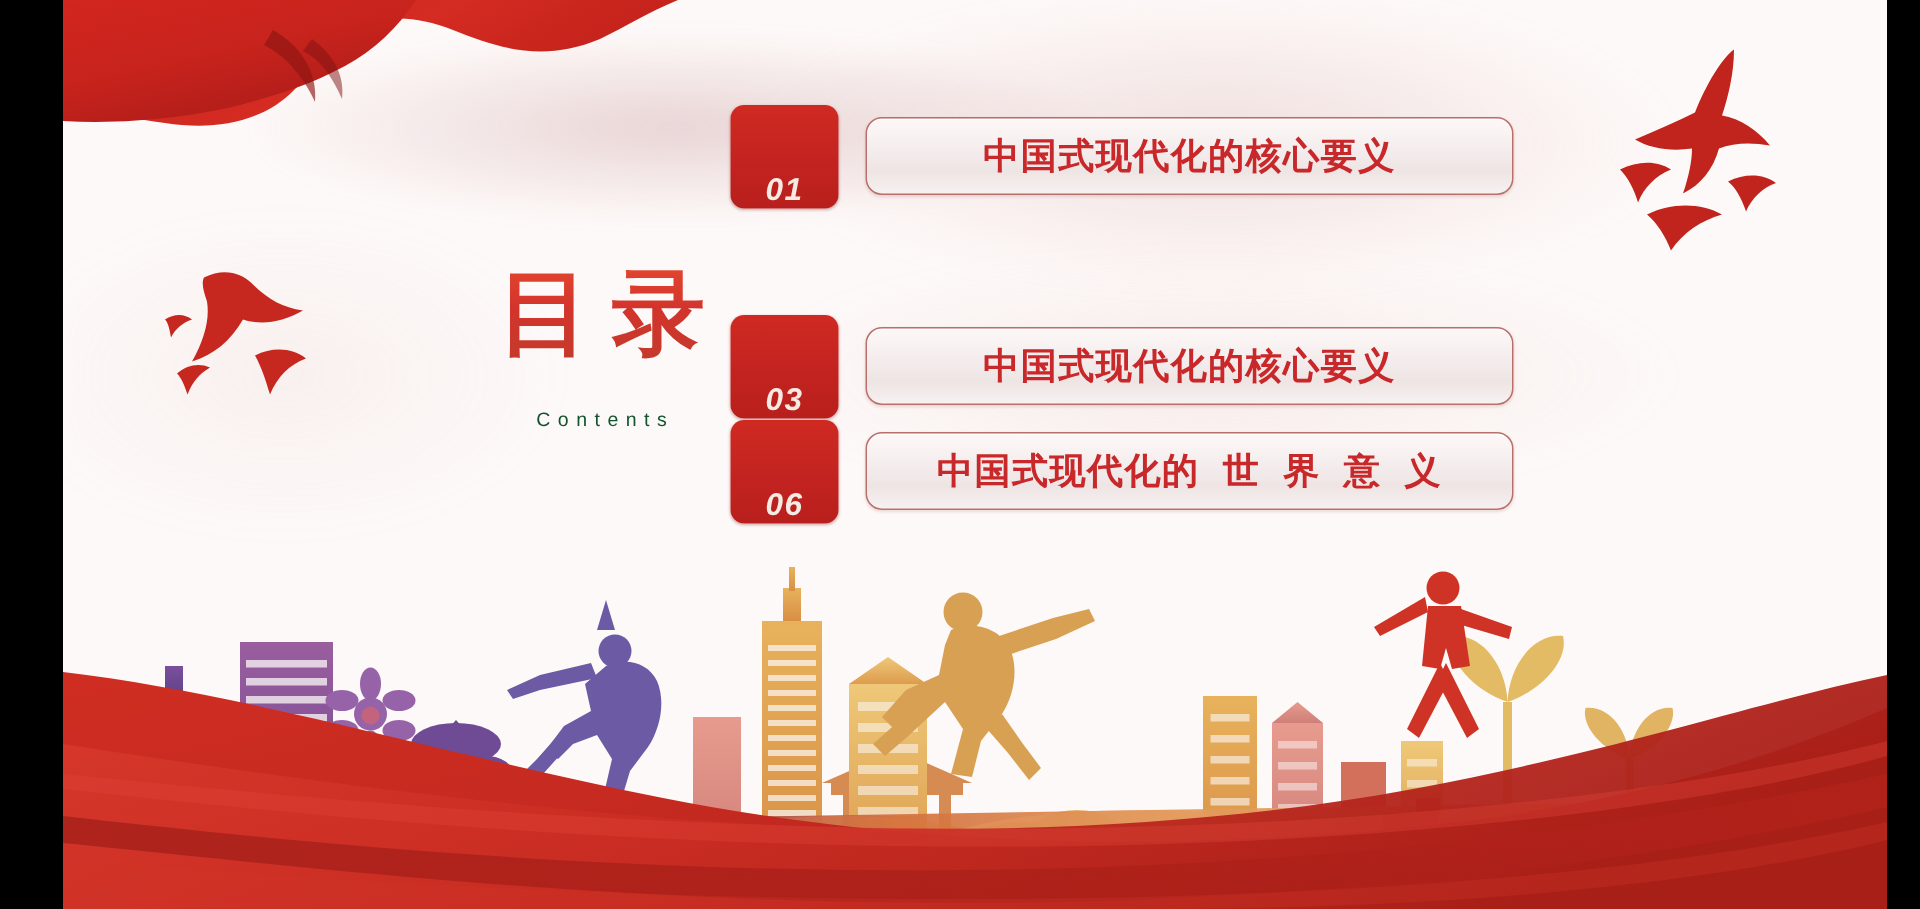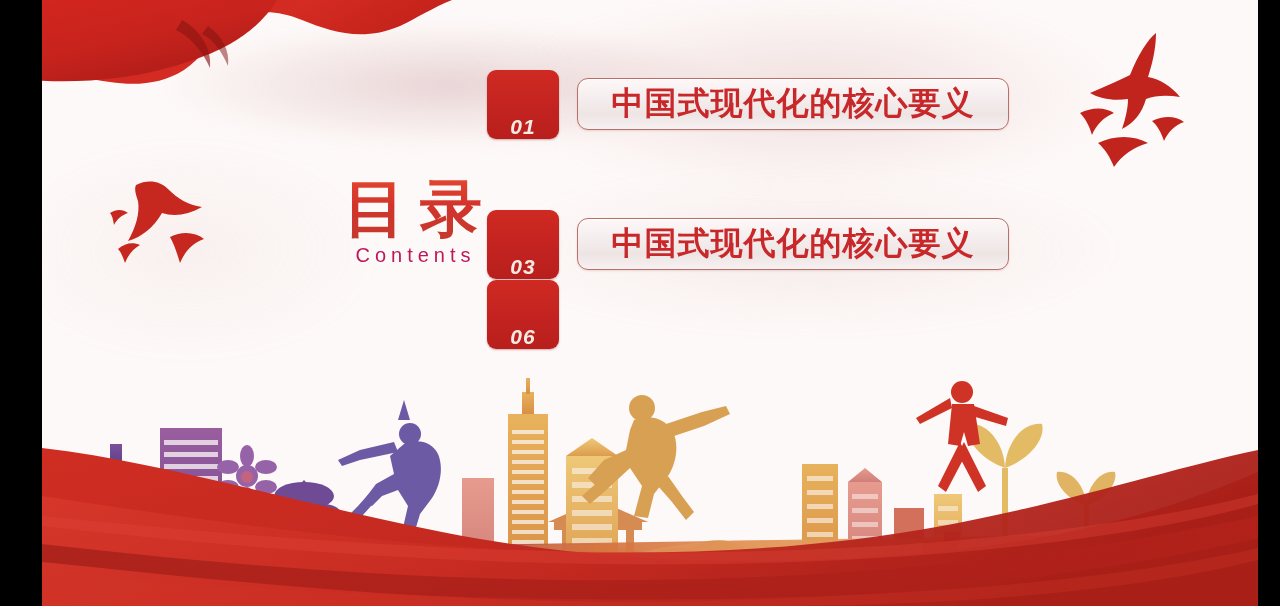--- a/index.html
+++ b/index.html
@@ -36,30 +36,30 @@
 
   
   .flag{position:absolute;left:-10px;top:-8px;width:420px;height:120px;z-index:6;}
 
   
   .birds{position:absolute;z-index:8;}
   .birds-left{left:50px;top:175px;width:140px;height:110px;}
   .birds-right{left:1010px;top:25px;width:190px;height:170px;}
 
   
-  #toc-title{position:absolute;left:256px;top:178px;width:230px;text-align:center;z-index:14;}
+  #toc-title{position:absolute;left:244px;top:178px;width:230px;text-align:center;z-index:14;}
   #toc-title .cn{
     font-size:62px;font-weight:bold;letter-spacing:14px;line-height:1;
     background:linear-gradient(180deg,#e2452f 0%,#d2342c 45%,#c43a2c 100%);
     -webkit-background-clip:text;background-clip:text;color:transparent;
     font-family:"DejaVu Sans","Liberation Sans",sans-serif;
     text-indent:14px;
   }
   #toc-title .en{
-    margin-top:4px;font-size:20px;letter-spacing:5px;color:#be185d;
+    margin-top:32px;font-size:13px;letter-spacing:5px;color:#14532d;
     font-family:"Liberation Sans",sans-serif;text-indent:5px;
   }
 
   
   #toc-list{position:absolute;left:445px;top:78px;z-index:14;}
   .toc-row{display:flex;align-items:center;height:52px;margin-bottom:18px;}
   .badge{
     width:72px;height:69px;border-radius:9px;flex:0 0 auto;
     background:linear-gradient(180deg,#cf2a22 0%,#c32320 55%,#b81f1c 100%);
     box-shadow:0 1px 2px rgba(120,30,25,.35);
@@ -70,21 +70,21 @@
     letter-spacing:1px;font-family:"Liberation Sans",sans-serif;
   }
   .box{
     margin-left:18px;width:430px;height:50px;border-radius:11px;
     border:1.5px solid #b9706a;
     background:linear-gradient(180deg,#fdf8f7 0%,#f3ebeb 48%,#eee4e4 70%,#f7f1f1 100%);
     box-shadow:inset 0 1px 0 rgba(255,255,255,.9), 0 1px 2px rgba(150,90,85,.18);
     display:flex;align-items:center;justify-content:center;
   }
   .box span{
-    font-size:32px;font-weight:bold;color:#c8282a;
+    font-size:24px;font-weight:bold;color:#c8282a;
     font-family:Liberation Mono, monospace;
     letter-spacing:1px;white-space:nowrap;
   }
   .box.wide span{letter-spacing:1px;}
 
   
   #skyline{position:absolute;left:0;bottom:0;width:1216px;height:250px;z-index:10;}
   #wave{position:absolute;left:0;bottom:0;width:1216px;height:230px;z-index:20;}
 </style>
 </head>
@@ -167,20 +167,23 @@
           <span>03</span>
         </div>
         <div class="box">
           <span>中国式现代化的核心要义</span>
         </div>
       </div>
 
       <div class="toc-row">
         <div class="badge">
           <span>06</span>
+        </div>
+        <div class="box wide">
+          <span>中国式现代化的 世 界 意 义</span>
         </div>
       </div>
 
     </div>
 
     <svg id="skyline" viewBox="0 0 1216 250" preserveAspectRatio="none">
       <defs>
         <linearGradient id="pur" x1="0" y1="0" x2="0" y2="1">
           <stop offset="0%" stop-color="#7b4f9b"></stop>
             <stop offset="100%" stop-color="#5b3f86"></stop>

